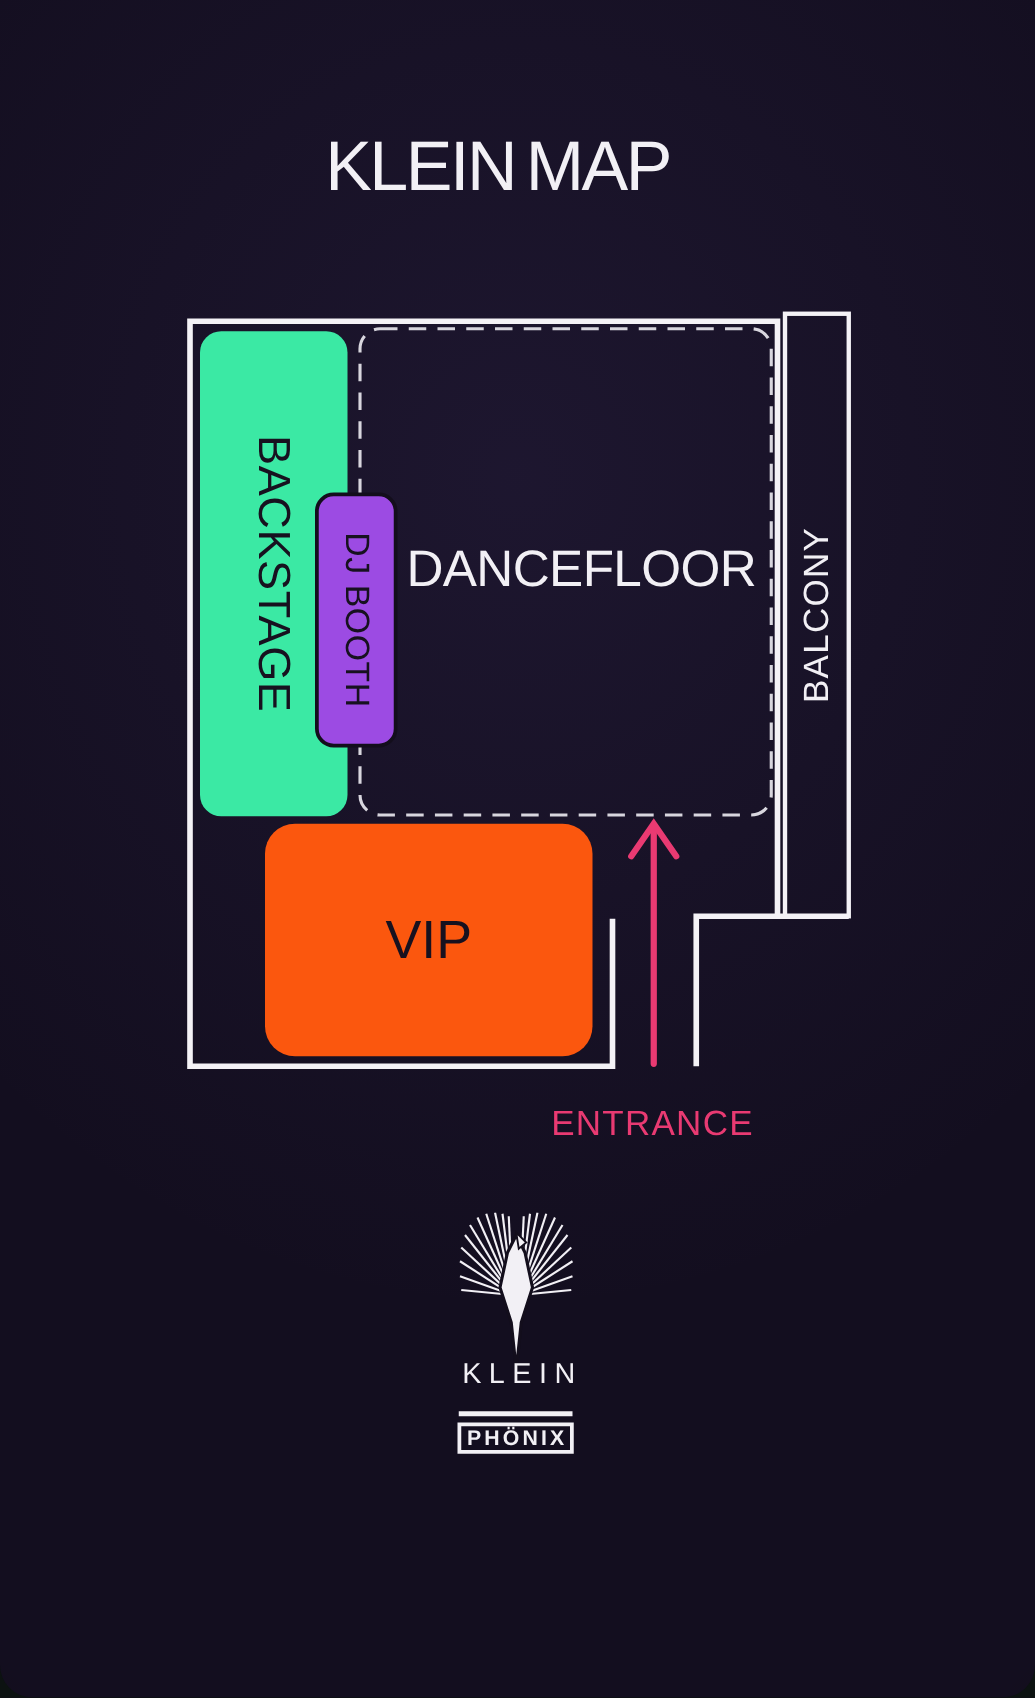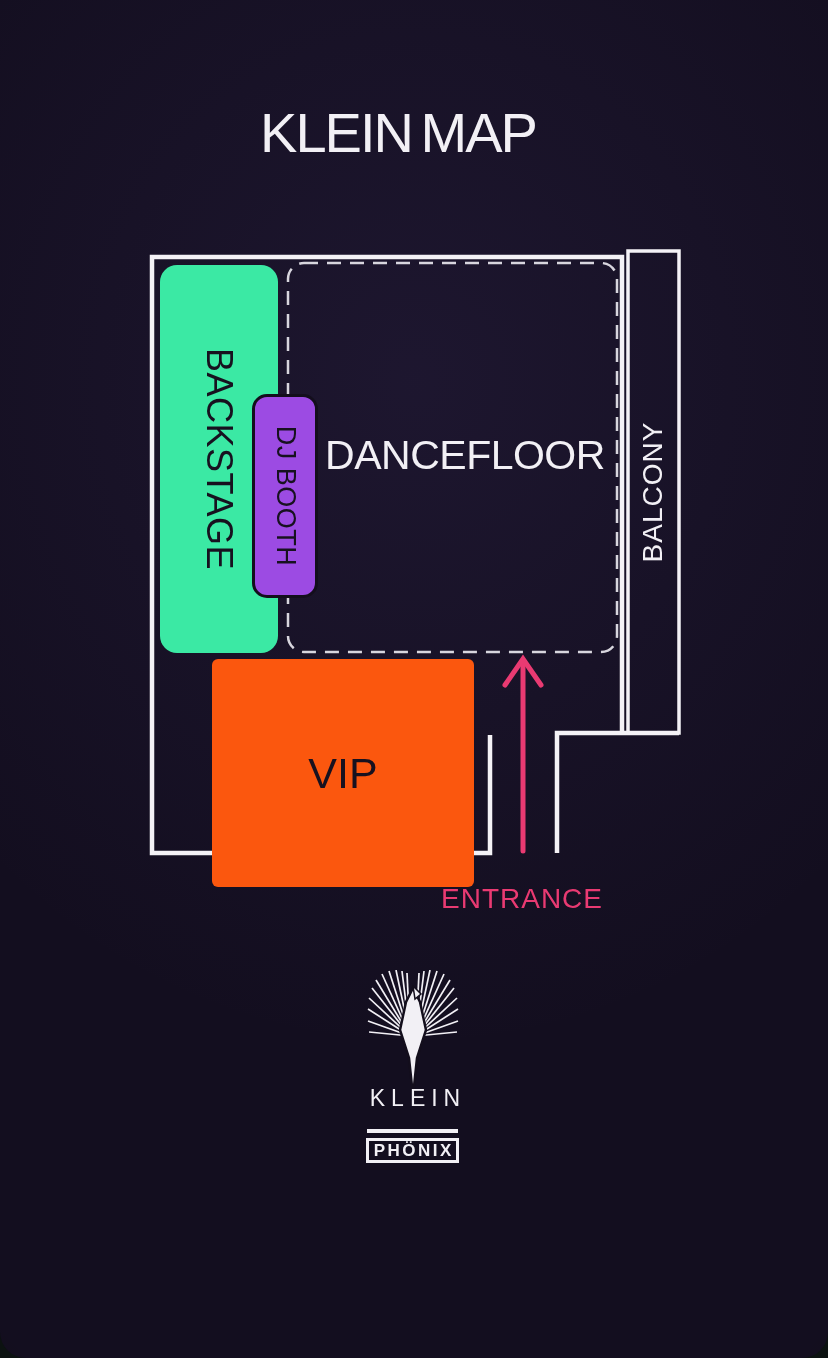--- a/index.html
+++ b/index.html
@@ -16,21 +16,21 @@
   }
   .title{
     position:absolute; left:0; top:100px; width:796px; text-align:center;
     font-size:56px; font-weight:500; letter-spacing:-2px; word-spacing:-5px;
     margin:0; z-index:3;
   }
   .map-svg{ position:absolute; left:0; top:0; z-index:1; }
   .box{ position:absolute; z-index:2; }
   .backstage{ left:160px; top:265px; width:118px; height:388px; border-radius:17px; }
   .djbooth{ left:252px; top:394px; width:66px; height:204px; border-radius:15px; border:3px solid #130e1c; box-sizing:border-box; }
-  .vip{ left:212px; top:659px; width:262px; height:228px; border-radius:6px;text-align:center; }
+  .vip{ left:212px; top:659px; width:262px; height:186px; border-radius:24px;text-align:center; }
   .bar{ left:320px; top:796px; width:140px; height:48px; border-radius:15px; }
   .rot90{
     position:absolute; left:50%; top:50%; white-space:nowrap;
     transform:translate(-50%,-50%) rotate(90deg);
   }
   .backstage .rot90{ font-size:36px; letter-spacing:0.5px; }
   .djbooth .rot90{ font-size:27px; letter-spacing:0.5px; }
   .center-label{
     position:absolute; left:0; top:0; width:100%; height:100%;
     display:flex; align-items:center; justify-content:center;

